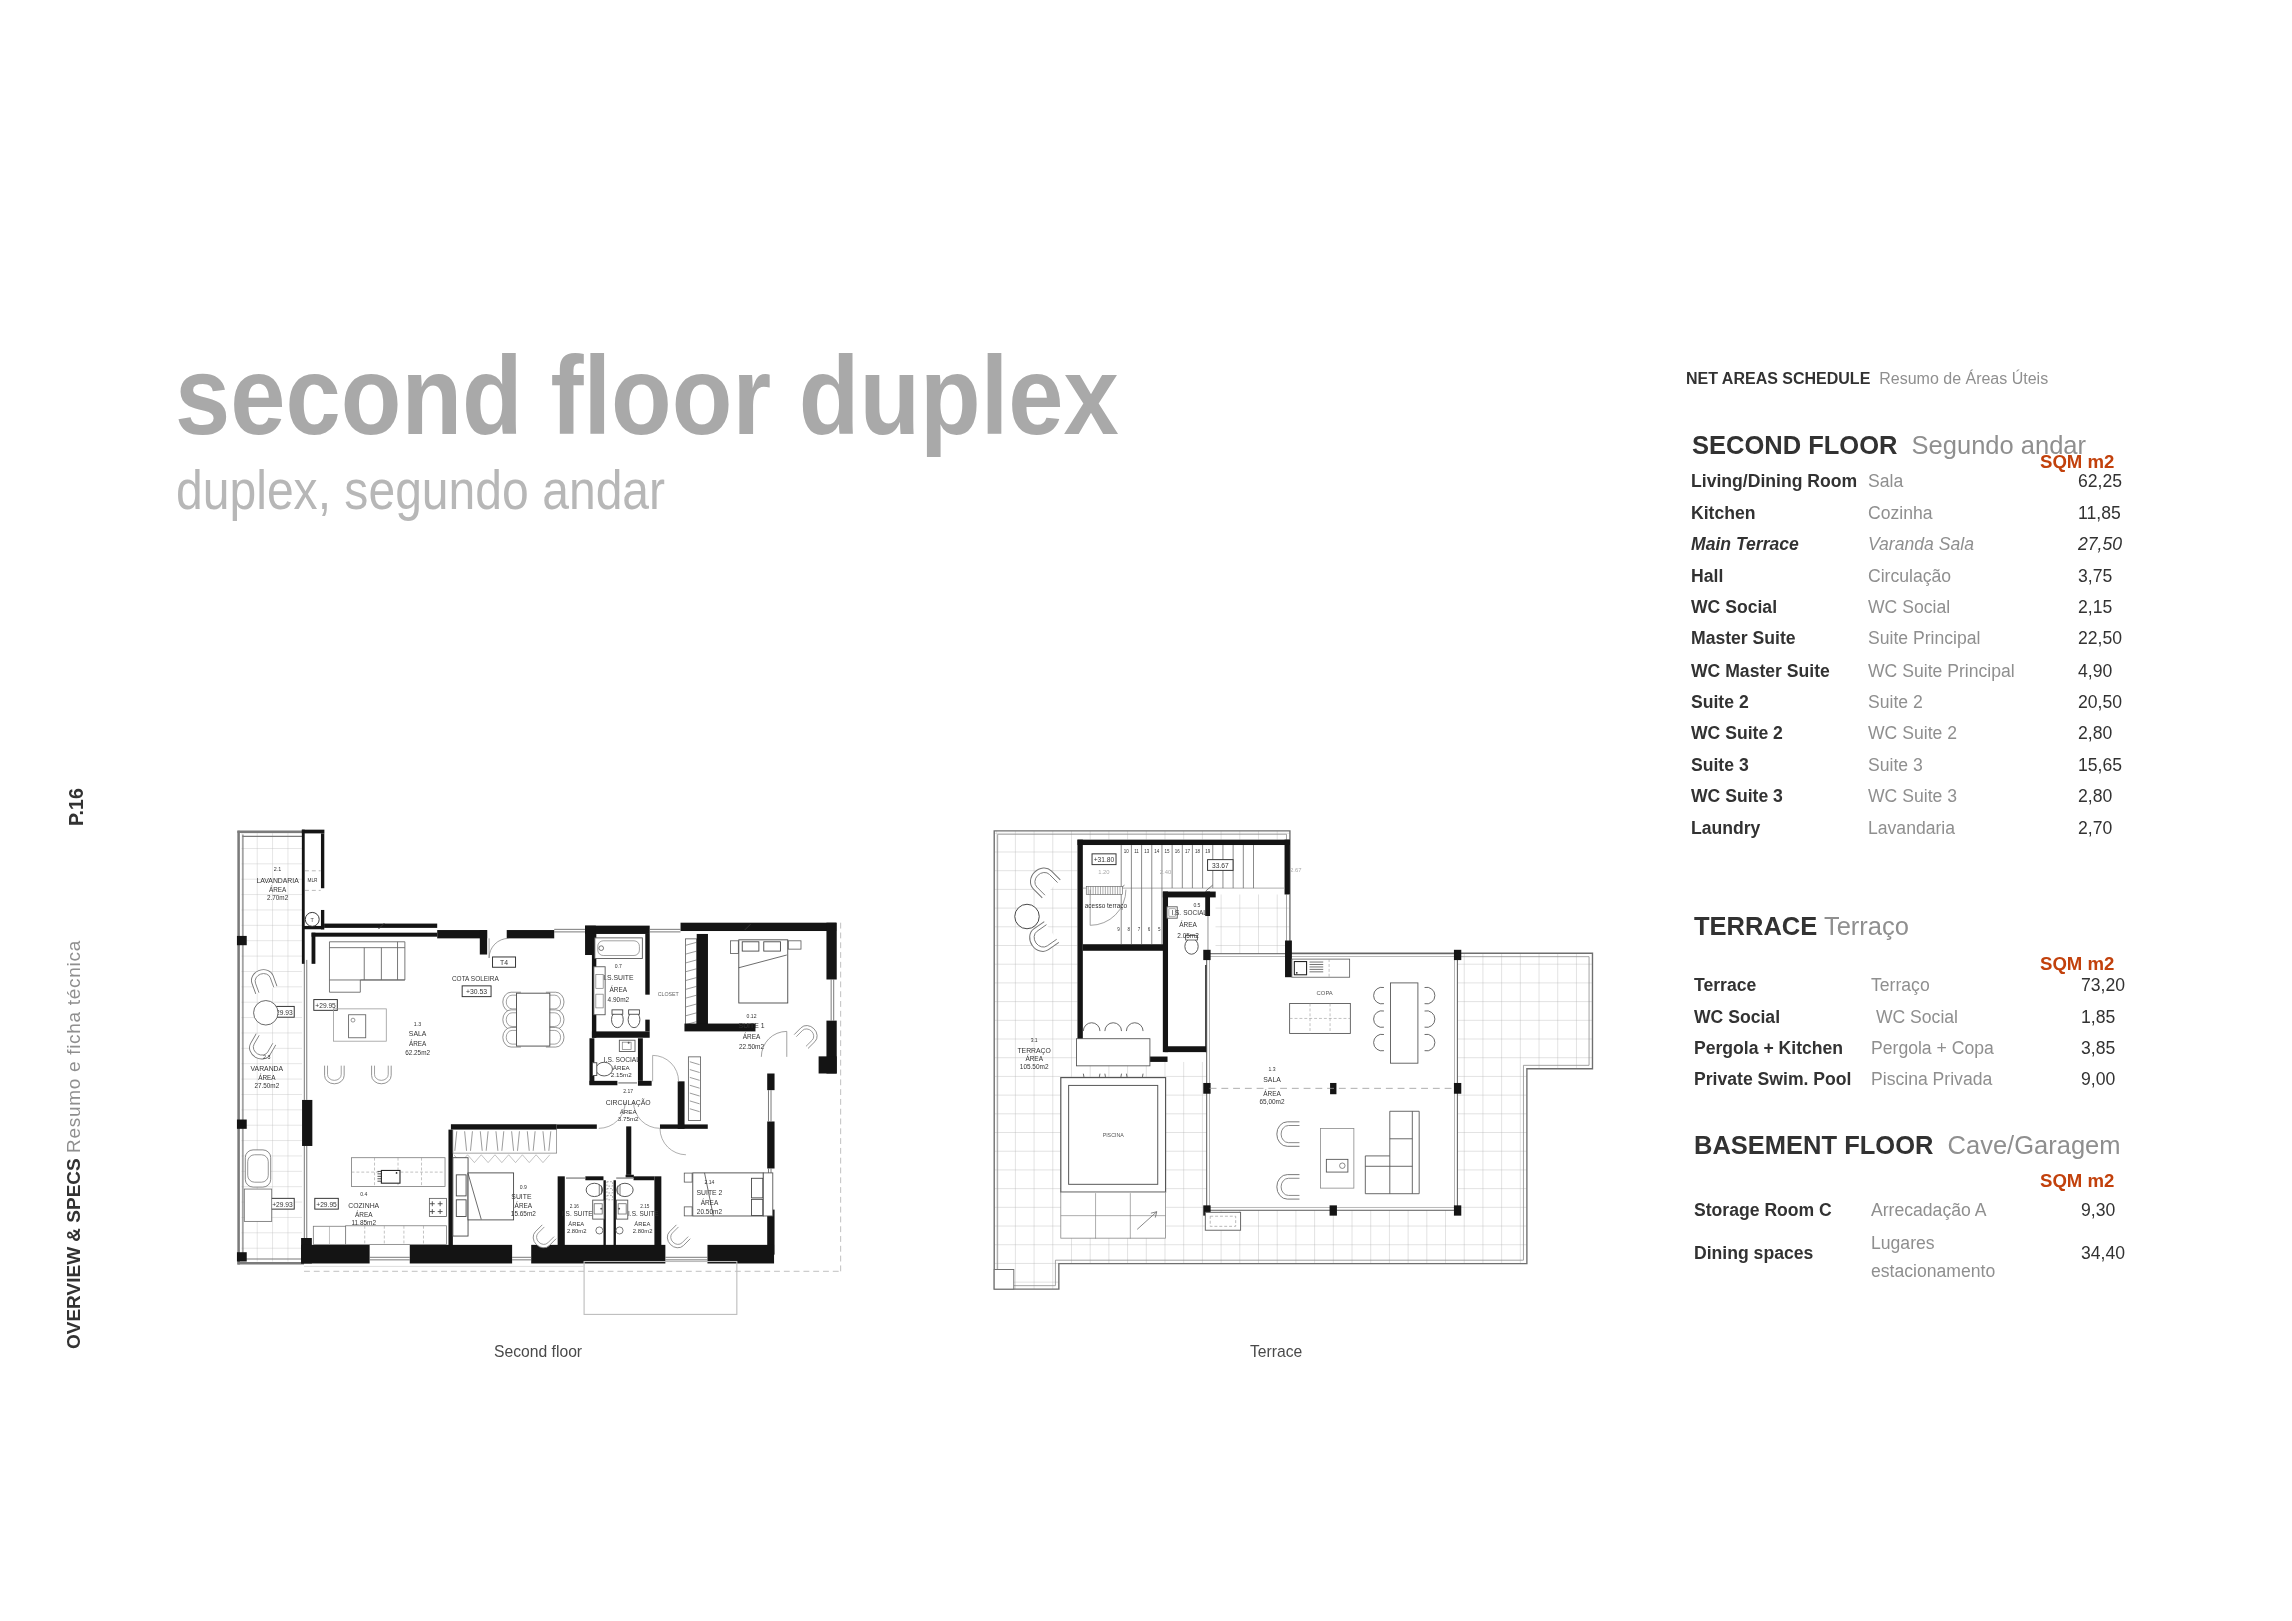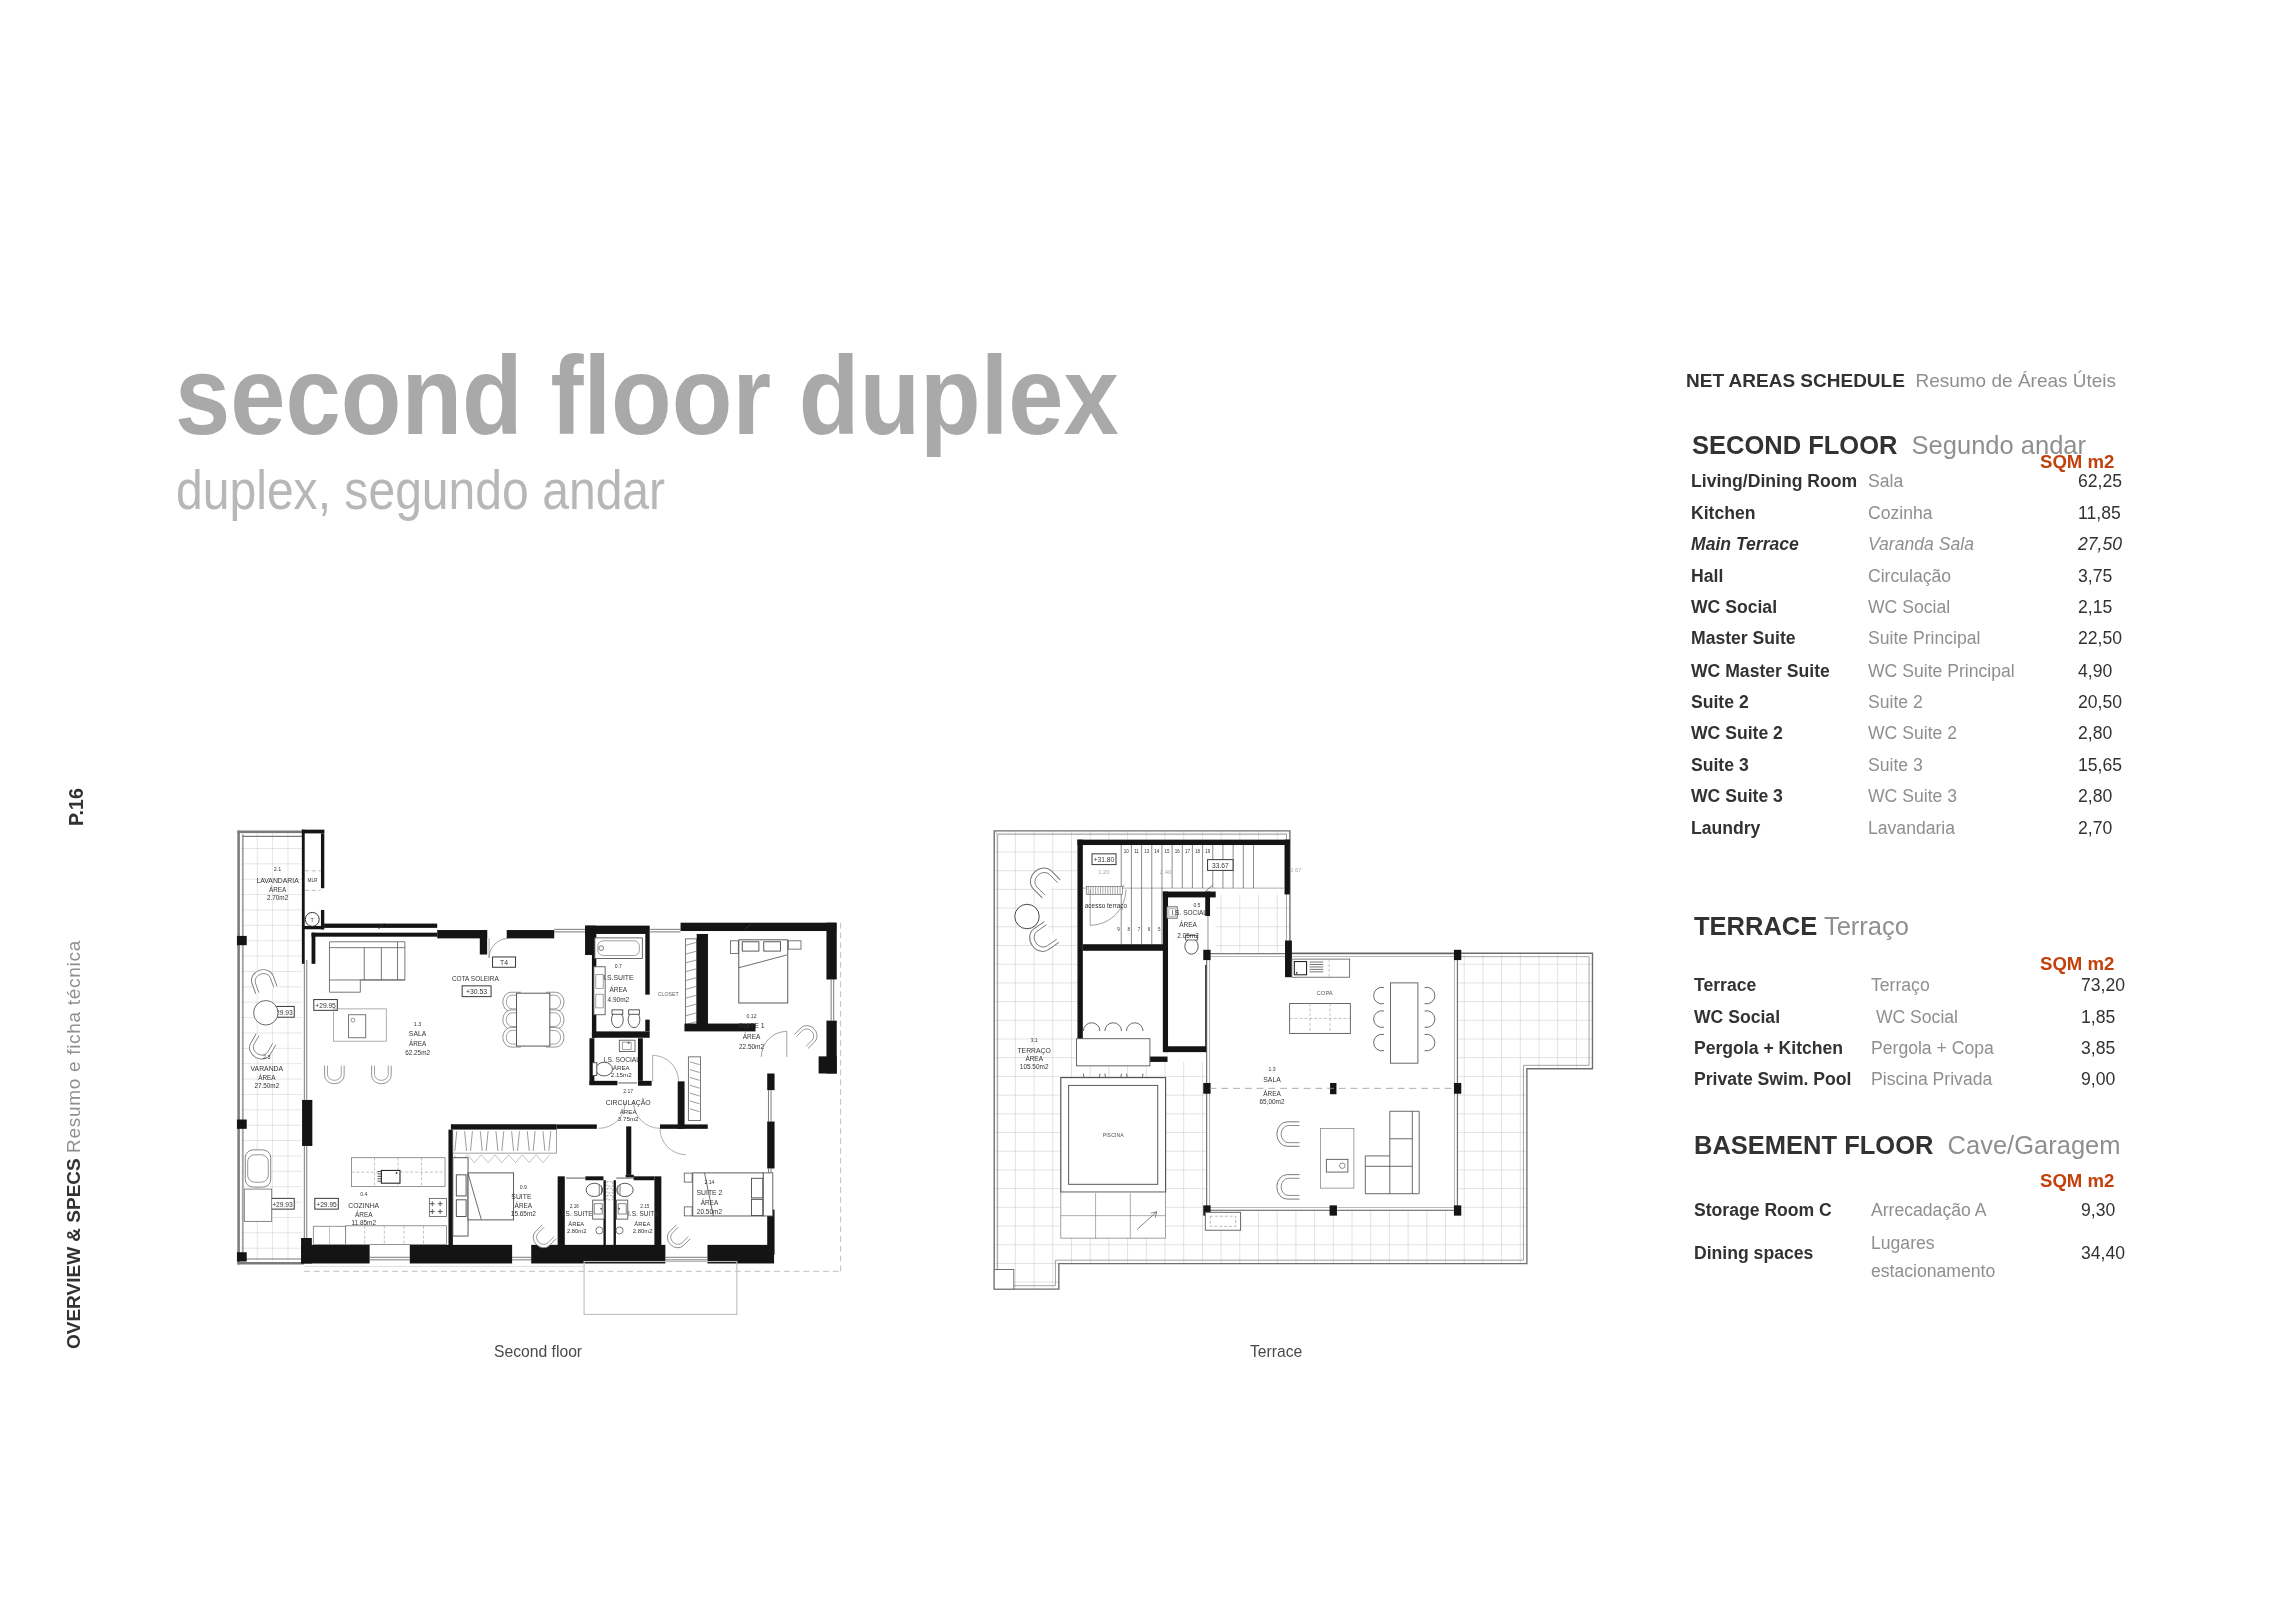--- a/index.html
+++ b/index.html
@@ -9,21 +9,21 @@
   .tt{font-weight:bold;font-size:111px;color:#a9a9a9;line-height:1;letter-spacing:0px;
       transform:scaleX(0.895);transform-origin:0 0;}
   .st{font-size:55px;color:#b7b7b7;line-height:1;transform:scaleX(0.874);transform-origin:0 0;}
   .rot{transform:rotate(-90deg);transform-origin:0 0;}
   .dk{color:#323232;font-weight:bold;}
   .gy{color:#8f8f8f;font-weight:normal;}
   .num{color:#323232;font-weight:normal;}
   .row{position:absolute;font-size:17.6px;line-height:1;white-space:nowrap;}
   .row .c2{position:absolute;left:177px;top:0;white-space:nowrap;}
   .row .c3{position:absolute;left:351px;top:0;white-space:nowrap;margin-left:36px;}
-  .h1{font-size:19px;}
+  .h1{font-size:16px;}
   .h2{font-size:25.5px;}
   .sqm{font-size:18.6px;font-weight:bold;color:#c2410c;}
   .cap{font-size:15.7px;color:#4a4a4a;}
 </style>
 </head>
 <body>
 
 <div class="abs tt" style="left:175px;top:341px;">second floor duplex</div>
 
 <div class="abs st" style="left:176px;top:463px;">duplex, segundo andar</div>

